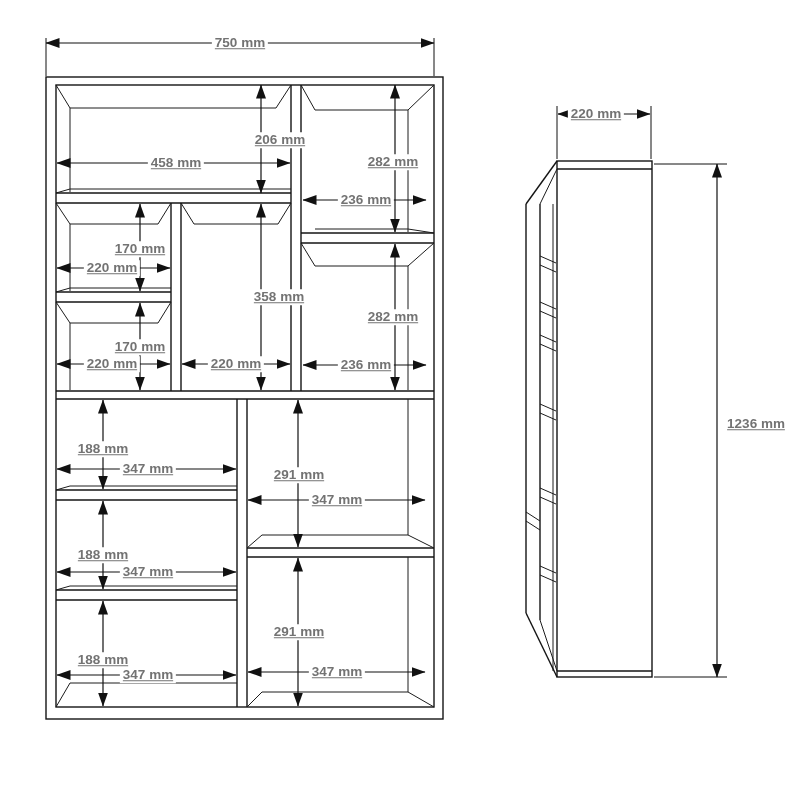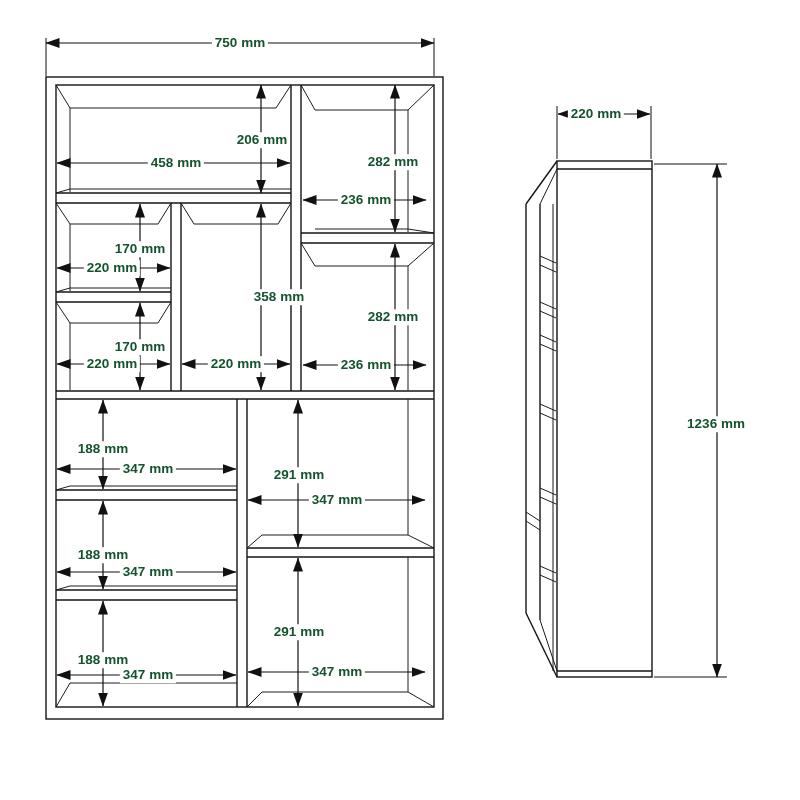--- a/index.html
+++ b/index.html
@@ -5,21 +5,21 @@
   html,body{margin:0;padding:0;background:#fff;}
   #page{position:relative;width:800px;height:800px;background:#fff;overflow:hidden;
         font-family:"Liberation Sans",sans-serif;}
   #drawing{position:absolute;left:0;top:0;}
   .st{stroke:#141414;stroke-width:1.4;fill:none;}
   .pp{stroke:#1c1c1c;stroke-width:1;fill:none;}
   .dl{stroke:#111;stroke-width:1.2;fill:none;}
   .ex{stroke:#111;stroke-width:1;fill:none;}
   .dim{position:absolute;transform:translate(-50%,-50%);background:#fff;
        padding:0 3px;font-weight:700;font-size:13.5px;line-height:1.15;
-       color:#14532d;white-space:nowrap;}
+       color:#737373;white-space:nowrap;text-decoration:underline;}
 </style>
 </head>
 <body>
 
 <div id="page">
 
   <svg id="drawing" width="800" height="800" viewBox="0 0 800 800">
     <defs>
       <marker id="ah" viewBox="0 0 14 10" refX="13.5" refY="5" markerWidth="14" markerHeight="10" markerUnits="userSpaceOnUse" orient="auto-start-reverse">
         <path d="M0,0 L14,5 L0,10 Z" fill="#111"></path>
@@ -176,21 +176,21 @@
       <line class="dl" x1="57" y1="675" x2="236" y2="675" marker-start="url(#ah)" marker-end="url(#ah)"></line>
       <line class="dl" x1="298" y1="558" x2="298" y2="706" marker-start="url(#ah)" marker-end="url(#ah)"></line>
       <line class="dl" x1="248" y1="672" x2="425" y2="672" marker-start="url(#ah)" marker-end="url(#ah)"></line>
       <line class="dl" x1="558" y1="114" x2="650" y2="114" marker-start="url(#ah)" marker-end="url(#ah)"></line>
       <line class="dl" x1="717" y1="164" x2="717" y2="677" marker-start="url(#ah)" marker-end="url(#ah)"></line>
     </g>
   </svg>
 
   <div>
     <div class="dim" style="left:240px;top:43px">750 mm</div>
-    <div class="dim" style="left:262px;top:140px">206 mm</div>
+    <div class="dim" style="left:280px;top:140px">206 mm</div>
     <div class="dim" style="left:176px;top:163px">458 mm</div>
     <div class="dim" style="left:393px;top:162px">282 mm</div>
     <div class="dim" style="left:366px;top:200px">236 mm</div>
     <div class="dim" style="left:140px;top:249px">170 mm</div>
     <div class="dim" style="left:112px;top:268px">220 mm</div>
     <div class="dim" style="left:140px;top:347px">170 mm</div>
     <div class="dim" style="left:112px;top:364px">220 mm</div>
     <div class="dim" style="left:279px;top:297px">358 mm</div>
     <div class="dim" style="left:236px;top:364px">220 mm</div>
     <div class="dim" style="left:393px;top:317px">282 mm</div>
@@ -199,16 +199,16 @@
     <div class="dim" style="left:148px;top:469px">347 mm</div>
     <div class="dim" style="left:299px;top:475px">291 mm</div>
     <div class="dim" style="left:337px;top:500px">347 mm</div>
     <div class="dim" style="left:103px;top:555px">188 mm</div>
     <div class="dim" style="left:148px;top:572px">347 mm</div>
     <div class="dim" style="left:103px;top:660px">188 mm</div>
     <div class="dim" style="left:148px;top:675px">347 mm</div>
     <div class="dim" style="left:299px;top:632px">291 mm</div>
     <div class="dim" style="left:337px;top:672px">347 mm</div>
     <div class="dim" style="left:596px;top:114px">220 mm</div>
-    <div class="dim" style="left:716px;top:424px">1236 mm</div>
+    <div class="dim" style="left:756px;top:424px">1236 mm</div>
   </div>
 
 </div>
 
 </body></html>

